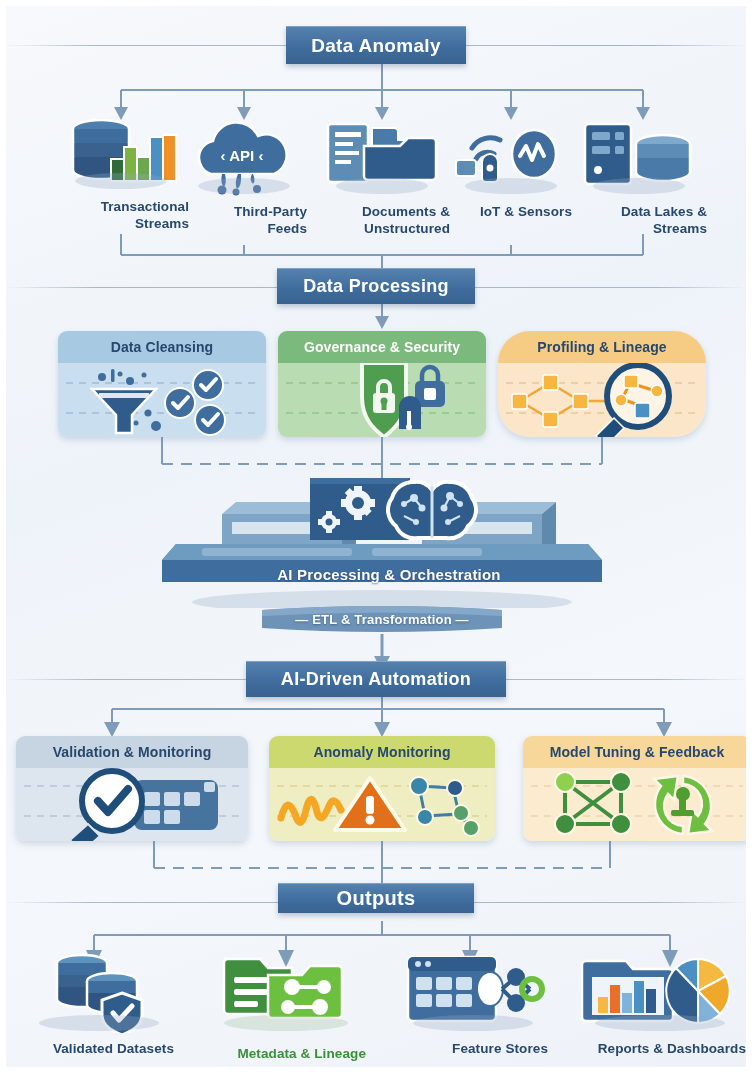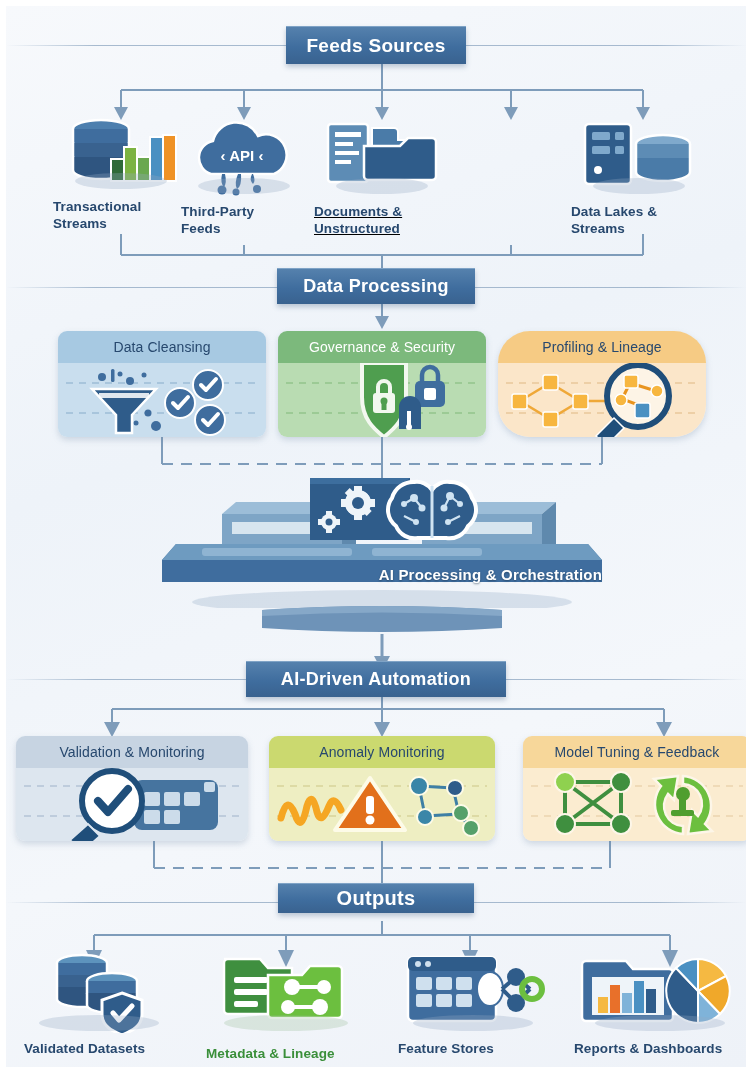--- a/index.html
+++ b/index.html
@@ -28,46 +28,46 @@
     display: flex; align-items: center; justify-content: center;
     letter-spacing: .3px;
     box-shadow: 0 3px 5px rgba(60,90,125,.30);
     border-top: 1px solid #7fa3c6;
     z-index: 6;
   }
   
   .conn { position: absolute; z-index: 2; pointer-events: none; }
   .conn svg { display:block; }
   
-  .icon-col { position: absolute; text-align: left; z-index: 3; }
+  .icon-col { position: absolute; text-align: right; z-index: 3; }
   .icon-art { position: relative; height: 78px; }
   .shadow-ell {
     position:absolute; left:50%; transform:translateX(-50%);
     bottom: 2px; width: 92px; height: 16px; border-radius: 50%;
     background: rgba(150,170,195,.30);
   }
   .icon-label {
     margin-top: 7px; font-size: 13.5px; font-weight: bold;
     color: #27486e; line-height: 1.28; letter-spacing: .1px;
   }
   
   .card {
     position: absolute; z-index: 3;
     border-radius: 9px; overflow: hidden;
     box-shadow: 0 3px 6px rgba(110,135,165,.28);
   }
   .card-head {
     height: 32px; display:flex; align-items:center; justify-content:center;
-    font-size: 14px; font-weight: normal; letter-spacing:.1px;
+    font-size: 14px; font-weight: bold; letter-spacing:.1px;
   }
   .card-body { position: relative; }
   
   #ai-platform { position:absolute; z-index:4; }
   .plat-label {
-    position:absolute; left:0; right:0; text-align:right;
+    position:absolute; left:0; right:0; text-align:center;
     color:#ffffff; font-weight:bold; font-size:15px; letter-spacing:.2px;
     text-shadow: 0 1px 2px rgba(20,45,70,.55);
     margin-left: 14px;
   }
   #etl-pill { position:absolute; z-index:5; }
   .etl-text {
     position:absolute; left:0; right:0; text-align:center;
     color:#ffffff; font-weight:bold; font-size:13px; letter-spacing:.2px;
     text-shadow: 0 1px 2px rgba(25,55,85,.5);
   }
@@ -76,21 +76,21 @@
 <body>
 
 <div id="canvas">
 
   <div class="divider-line" style="top:39px;"></div>
   <div class="divider-line" style="top:281px;"></div>
   <div class="divider-line" style="top:673px;"></div>
   <div class="divider-line" style="top:896px;"></div>
 
   <div class="banner" style="top:20px; width:180px; height:38px; font-size:19px;">
-    <span>Feeds Sources</span>
+    <span>Data Anomaly</span>
   </div>
 
   <div class="conn" style="left:0; top:58px; width:752px; height:62px;">
     <svg width="752" height="62" viewBox="0 0 752 62">
       <g stroke="#7e9cba" stroke-width="2" fill="none">
         <path d="M376,0 L376,26"></path>
         <path d="M115,26 L637,26"></path>
         <path d="M115,26 L115,44"></path>
         <path d="M238,26 L238,44"></path>
         <path d="M376,26 L376,44"></path>
@@ -145,21 +145,21 @@
           <circle cx="76" cy="71" r="4"></circle>
         </g>
       </svg>
     </div>
     <div class="icon-label">
       <span>Third-Party</span><br>
       <span>Feeds</span>
     </div>
   </div>
 
-  <div class="icon-col" style="left:308px; top:112px; width:136px;text-decoration:underline;">
+  <div class="icon-col" style="left:308px; top:112px; width:136px;">
     <div class="icon-art">
       <div class="shadow-ell"></div>
       <svg width="136" height="78" viewBox="0 0 136 78">
         <rect x="14" y="6" width="40" height="58" rx="3" fill="#5d8cb5" stroke="#fff" stroke-width="2.5"></rect>
         <g fill="#ffffff">
           <rect x="21" y="14" width="26" height="5"></rect>
           <rect x="21" y="24" width="18" height="4"></rect>
           <rect x="21" y="33" width="24" height="4"></rect>
           <rect x="21" y="42" width="16" height="4"></rect>
         </g>
@@ -167,20 +167,39 @@
         <path d="M50,28 h36 l8,-8 h24 a4,4 0 0 1 4,4 v34 a4,4 0 0 1 -4,4 h-64 a4,4 0 0 1 -4,-4 z" fill="#2f5c8a" stroke="#fff" stroke-width="2.5"></path>
 
       </svg>
     </div>
     <div class="icon-label">
       <span>Documents &amp;</span><br>
       <span>Unstructured</span>
     </div>
   </div>
 
+  <div class="icon-col" style="left:444px; top:112px; width:122px;">
+    <div class="icon-art">
+      <div class="shadow-ell"></div>
+      <svg width="122" height="78" viewBox="0 0 122 78">
+        <g fill="none" stroke="#3f6d9e" stroke-width="5" stroke-linecap="round">
+          <path d="M22,30 a22,22 0 0 1 28,-8"></path>
+          <path d="M26,41 a13,13 0 0 1 18,-5"></path>
+        </g>
+        <rect x="6" y="42" width="20" height="16" rx="3" fill="#5d8cb5" stroke="#fff" stroke-width="2"></rect>
+        <path d="M32,44 a8,8 0 0 1 16,0 v16 a4,4 0 0 1 -4,4 h-8 a4,4 0 0 1 -4,-4 z" fill="#2f5c8a" stroke="#fff" stroke-width="2"></path>
+        <circle cx="40" cy="50" r="3.5" fill="#fff"></circle>
+        <ellipse cx="84" cy="36" rx="22" ry="24" fill="#3f6d9e" stroke="#fff" stroke-width="2.5"></ellipse>
+        <path d="M70,38 l6,-10 l6,14 l6,-16 l6,12" fill="none" stroke="#fff" stroke-width="4" stroke-linecap="round" stroke-linejoin="round"></path>
+      </svg>
+    </div>
+    <div class="icon-label">
+      <span>IoT &amp; Sensors</span>
+    </div>
+  </div>
 
   <div class="icon-col" style="left:565px; top:112px; width:136px;">
     <div class="icon-art">
       <div class="shadow-ell"></div>
       <svg width="136" height="78" viewBox="0 0 136 78">
         <rect x="14" y="6" width="46" height="60" rx="4" fill="#2f5c8a" stroke="#fff" stroke-width="2.5"></rect>
         <g fill="#7fa9cc">
           <rect x="21" y="14" width="18" height="8" rx="1.5"></rect>
           <rect x="44" y="14" width="9" height="8" rx="1.5"></rect>
           <rect x="21" y="28" width="18" height="8" rx="1.5"></rect>
@@ -393,20 +412,25 @@
       </g>
     </svg>
     <div class="plat-label" style="top:88px;">AI Processing &amp; Orchestration</div>
   </div>
 
   <div id="etl-pill" style="left:256px; top:600px; width:240px; height:30px;">
     <svg width="240" height="30" viewBox="0 0 240 30">
       <path d="M0,4 Q120,-4 240,4 L240,22 Q120,30 0,22 Z" fill="#6e93b8"></path>
       <path d="M0,4 Q120,-4 240,4 L240,10 Q120,3 0,10 Z" fill="#86a8c8"></path>
     </svg>
+    <div class="etl-text" style="top:6px;">
+      <span>—</span>
+      <span>ETL &amp; Transformation</span>
+      <span>—</span>
+    </div>
   </div>
 
   <div class="conn" style="left:340px; top:628px; width:72px; height:38px;">
     <svg width="72" height="38" viewBox="0 0 72 38">
       <path d="M36,0 L36,24" stroke="#7e9cba" stroke-width="3" fill="none"></path>
       <polygon points="36,37 28,22 44,22" fill="#7e9cba"></polygon>
     </svg>
   </div>
 
   <div class="banner" style="top:655px; width:260px; height:36px; font-size:18px;">

